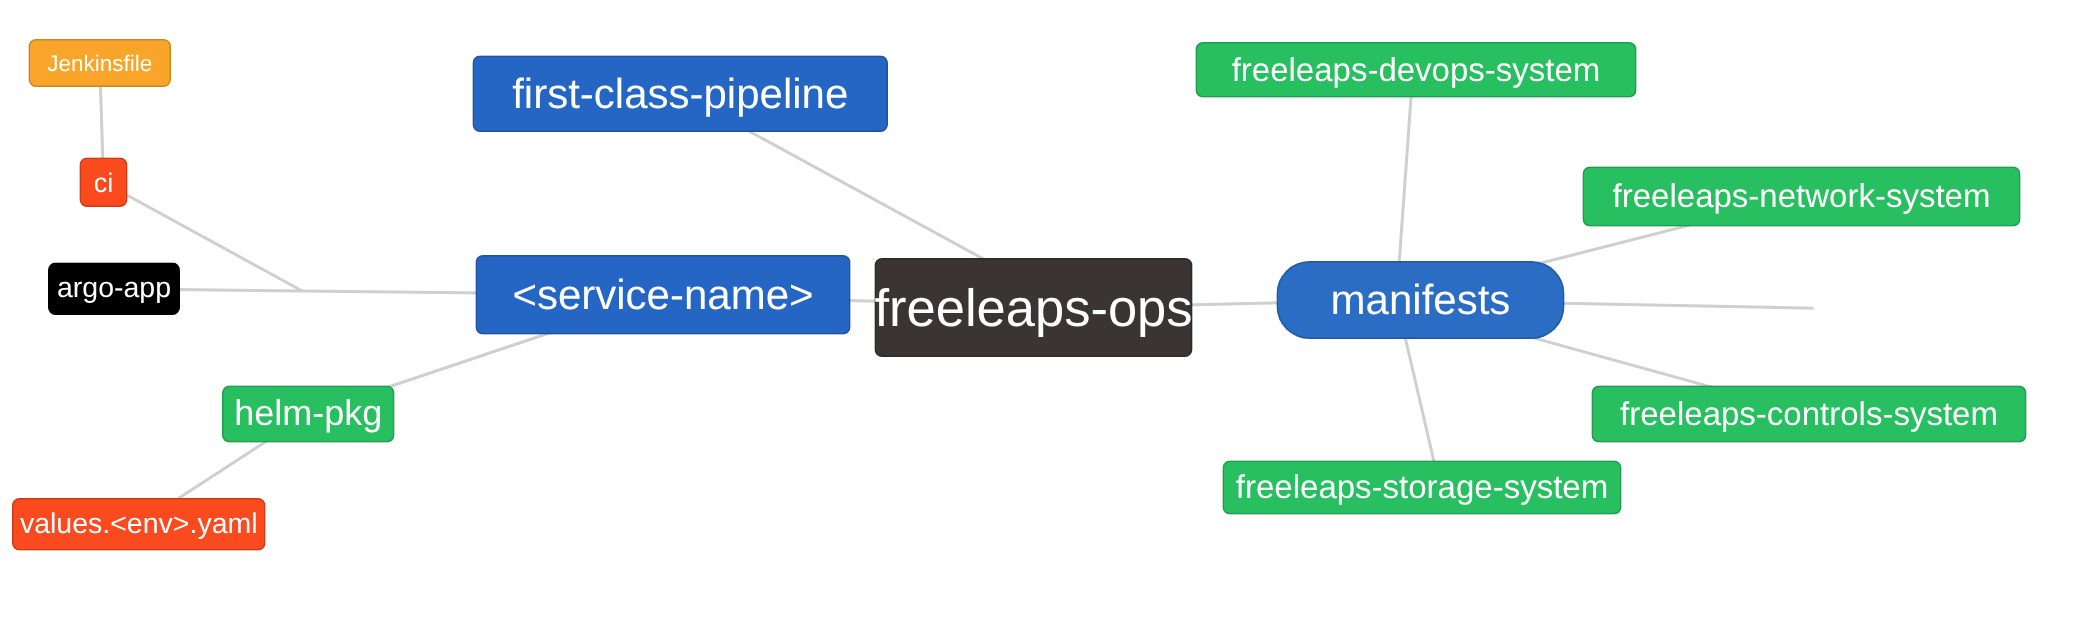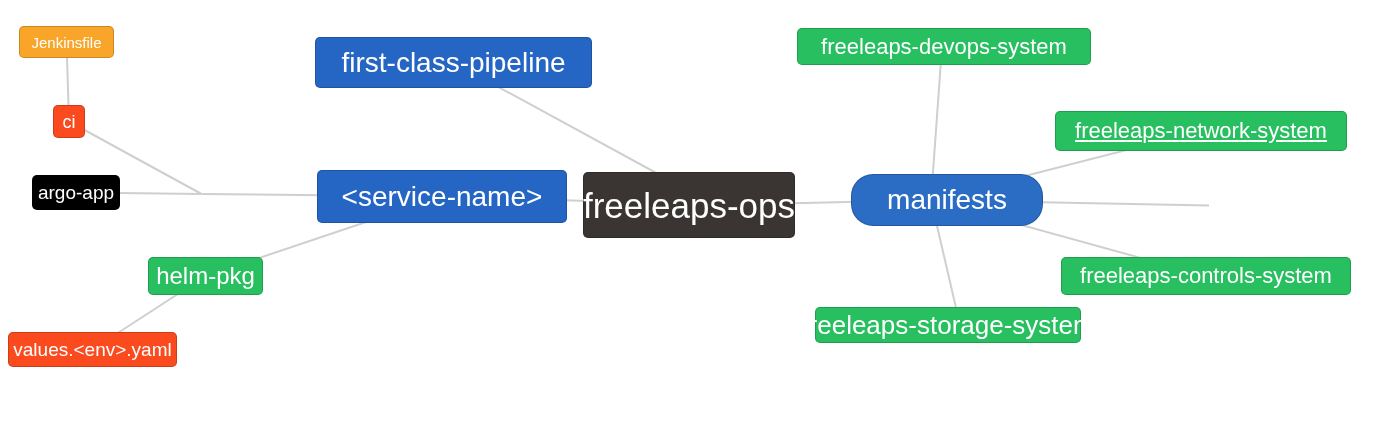--- a/index.html
+++ b/index.html
@@ -61,16 +61,16 @@
 <div class="node" style="left: 583px; top: 172px; width: 212px; height: 66px; background: rgb(58, 52, 51); font-size: 35px; color: rgb(255, 255, 255);">freeleaps-ops</div>
     <div class="node" style="left: 315px; top: 37px; width: 277px; height: 51px; background: rgb(37, 102, 196); font-size: 28px; color: rgb(255, 255, 255);">first-class-pipeline</div>
     <div class="node" style="left: 317px; top: 170px; width: 250px; height: 53px; background: rgb(37, 102, 196); font-size: 28px; color: rgb(255, 255, 255);">&lt;service-name&gt;</div>
     <div class="node" style="left: 851px; top: 174px; width: 192px; height: 52px; background: rgb(43, 108, 196); font-size: 28px; color: rgb(255, 255, 255); border-radius: 22px;">manifests</div>
     <div class="node" style="left: 148px; top: 257px; width: 115px; height: 38px; background: rgb(39, 191, 95); font-size: 24px; color: rgb(255, 255, 255);">helm-pkg</div>
     <div class="node" style="left: 53px; top: 105px; width: 32px; height: 33px; background: rgb(250, 74, 30); font-size: 18px; color: rgb(255, 255, 255);">ci</div>
     <div class="node" style="left: 32px; top: 175px; width: 88px; height: 35px; background: #000000; font-size: 19px; color: rgb(255, 255, 255);">argo-app</div>
     <div class="node" style="left: 8px; top: 332px; width: 169px; height: 35px; background: rgb(250, 74, 30); font-size: 19px; color: rgb(255, 255, 255);">values.&lt;env&gt;.yaml</div>
     <div class="node" style="left: 19px; top: 26px; width: 95px; height: 32px; background: rgb(248, 165, 42); font-size: 15px; color: rgb(255, 255, 255);">Jenkinsfile</div>
     <div class="node" style="left: 797px; top: 28px; width: 294px; height: 37px; background: rgb(39, 191, 95); font-size: 22px; color: rgb(255, 255, 255);">freeleaps-devops-system</div>
-    <div class="node" style="left: 1055px; top: 111px; width: 292px; height: 40px; background: rgb(39, 191, 95); font-size: 22px; color: rgb(255, 255, 255); text-decoration: underline;">freeleaps-network-system</div>
+    <div class="node" style="left: 1055px; top: 111px; width: 292px; height: 40px; background: rgb(39, 191, 95); font-size: 22px; color: rgb(255, 255, 255);">freeleaps-network-system</div>
     <div class="node" style="left: 1061px; top: 257px; width: 290px; height: 38px; background: rgb(39, 191, 95); font-size: 22px; color: rgb(255, 255, 255);">freeleaps-controls-system</div>
-    <div class="node" style="left: 815px; top: 307px; width: 266px; height: 36px; background: rgb(39, 191, 95); font-size: 26px; color: rgb(255, 255, 255);">freeleaps-storage-system</div>
+    <div class="node" style="left: 815px; top: 307px; width: 266px; height: 36px; background: rgb(39, 191, 95); font-size: 22px; color: rgb(255, 255, 255);">freeleaps-storage-system</div>
   </div>
 
 </body></html>

